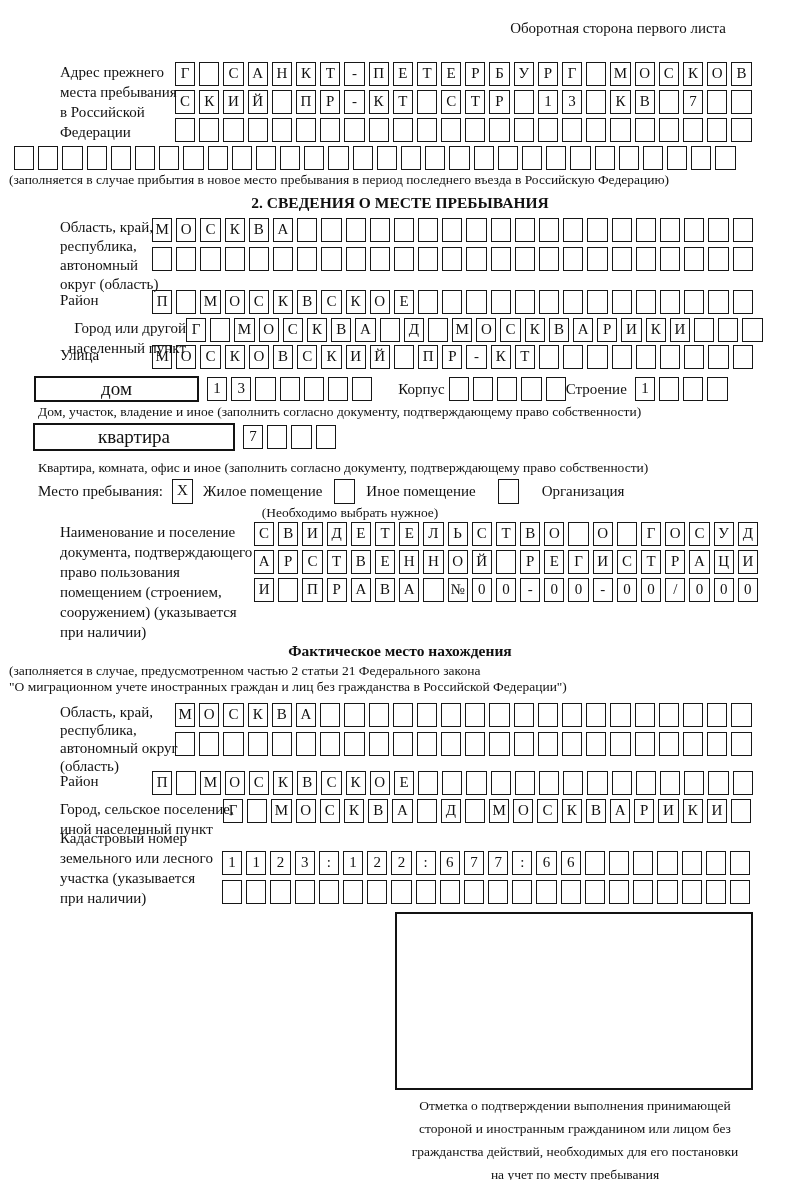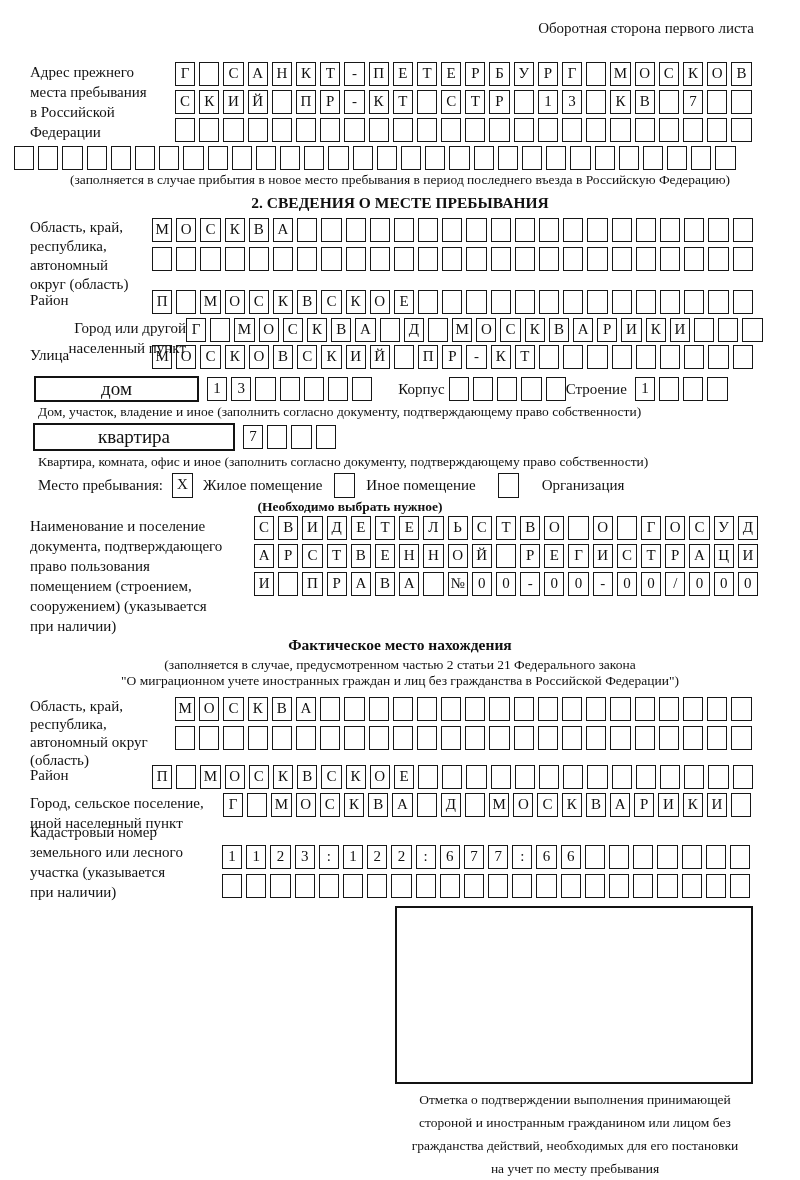--- a/index.html
+++ b/index.html
@@ -1,36 +1,36 @@
 <!DOCTYPE html>
 <html><head>
 <meta charset="utf-8">
 <style>
   html,body { margin:0; padding:0; background:#ffffff; }
   .page {
     position:relative; width:800px; height:1180px; overflow:hidden;
     background:#ffffff; color:#111;
     font-family:"Liberation Serif","DejaVu Serif",serif;
   }
-  .hdr-note { margin:20px 46px 0 0; text-align:right; font-size:15px; height:18px; }
+  .hdr-note { margin:20px 74px 0 0; text-align:right; font-size:15px; height:18px; }
   .row { display:flex; align-items:flex-start; }
-  .lbl { box-sizing:border-box; padding-left:30px; flex-shrink:0; font-size:15px; line-height:20px; }
+  .lbl { box-sizing:border-box; padding-left:60px; flex-shrink:0; font-size:15px; line-height:20px; }
   .lbl .ln { white-space:nowrap; }
   .lh19 .ln { line-height:19px; }
   .lh18 .ln { line-height:18px; }
   .cells { display:flex; column-gap:4px; }
   .cell {
     box-sizing:border-box; width:20.2px; height:24px; flex-shrink:0;
     border:1.8px solid #171717; text-align:center;
     font:15px/20px "Liberation Serif","DejaVu Serif",serif;
   }
   .mb4 { margin-bottom:4px; }
   .mb5 { margin-bottom:5px; }
   .caption { font-size:13.5px; line-height:16px; height:16px; white-space:nowrap; }
-  .cap-center { text-align:center; }
+  .cap-center { text-align:left;padding-left:9px; }
   .cap-left { margin-left:38px; }
   .h2 { margin-top:6px; height:18px; text-align:center; font-weight:bold; font-size:15.5px; line-height:18px; }
   .widebox {
     box-sizing:border-box; border:2px solid #131313; display:flex;
     align-items:center; justify-content:center; font-size:19px; flex-shrink:0;
   }
   .chk {
     box-sizing:border-box; width:21px; height:25px; border:1.8px solid #171717;
     text-align:center; font:15px/21px "Liberation Serif","DejaVu Serif",serif; flex-shrink:0;
   }
@@ -57,31 +57,31 @@
   .g1 { margin-left:8px; }
   .korpus-lbl { margin-left:26px; font-size:15px; line-height:26px; white-space:nowrap; }
   .g2 { margin-left:4px; }
   .stroenie-lbl { font-size:15px; line-height:26px; white-space:nowrap; }
   .g3 { margin-left:8px; }
   .note-dom { margin-top:2px;font-family:Liberation Serif, serif; }
 
   .row-kv { margin:3px 0 0 33px; display:flex; align-items:flex-start; height:28px; }
   .kv-box { width:202px; height:28px; }
   .row-kv .cells { margin:2px 0 0 8px; }
-  .note-kv { margin-top:3px;font-family:Liberation Serif, serif; }
+  .note-kv { margin-top:9px;font-family:Liberation Serif, serif; }
 
   .row-mesto { margin:3px 0 0 38px; display:flex; align-items:flex-start; height:26px; font-size:15px; }
   .mesto-lbl { line-height:25px; white-space:nowrap; }
   .chk1 { margin-left:9px; }
   .opt1 { margin-left:10px; }
   .chk2 { margin-left:12px; }
   .opt2 { margin-left:11px; }
   .chk3 { margin-left:22px; }
   .opt3 { margin-left:23px; }
-  .note-mesto { margin:0 0 0 190px; width:320px; text-align:center;font-weight:bold; }
+  .note-mesto { margin:0 0 0 190px; width:320px; text-align:center; }
 
   .block-doc { margin-top:1px; }
   .block-doc .lbl { width:254px; }
 
   .h-fact { margin-top:0; }
   .fact-note { margin-top:3px; }
 
   .block-obl2 { margin-top:8px; height:68px; }
   .block-obl2 .lbl { width:175px; }
   .row-rayon2 .lbl { width:152px; }

